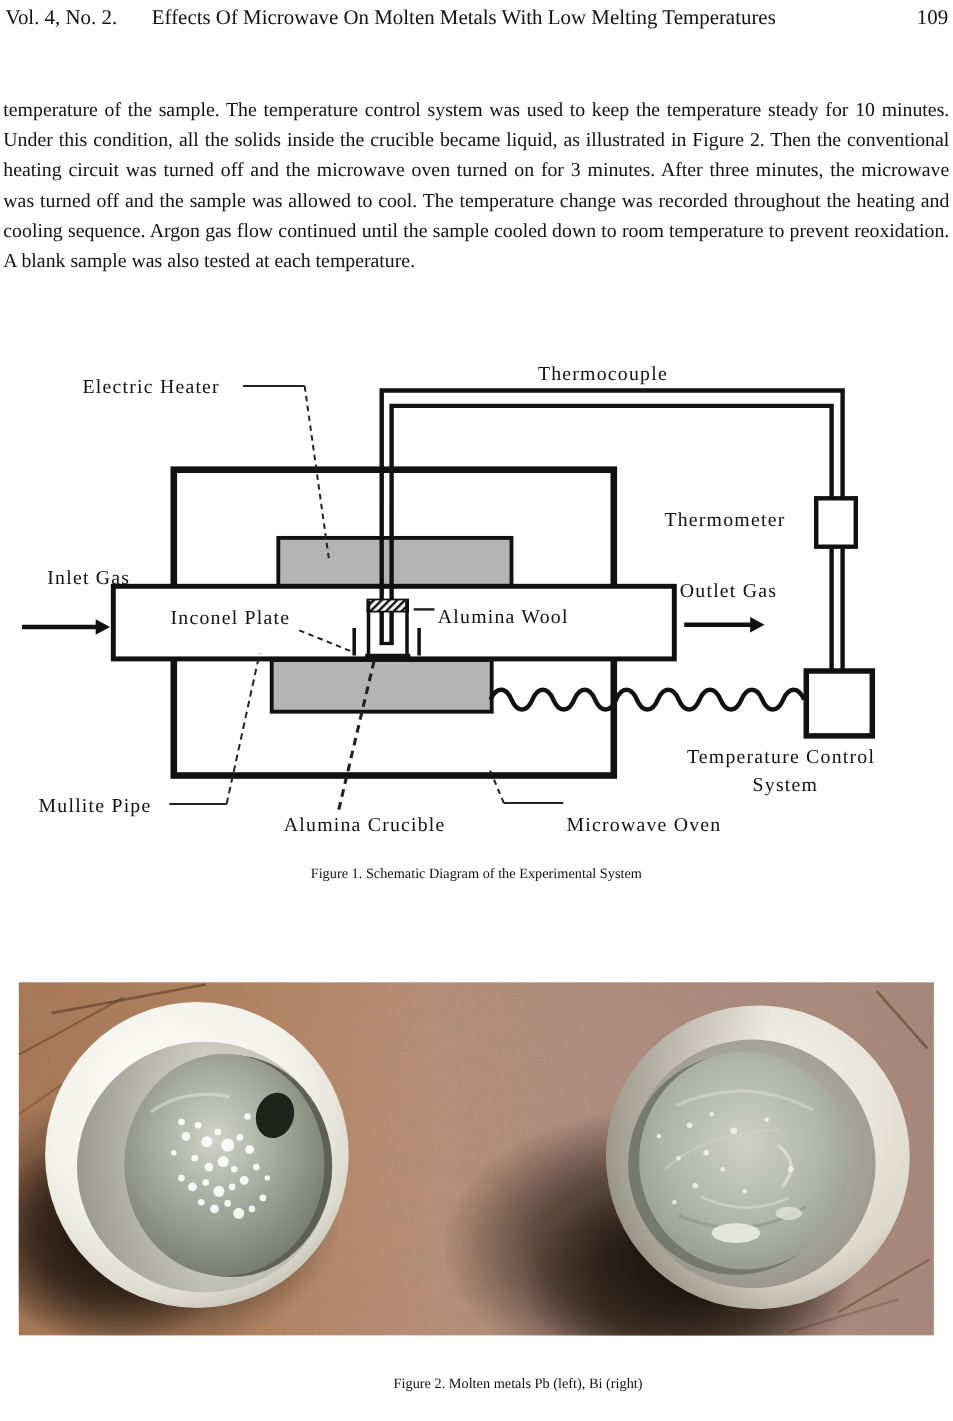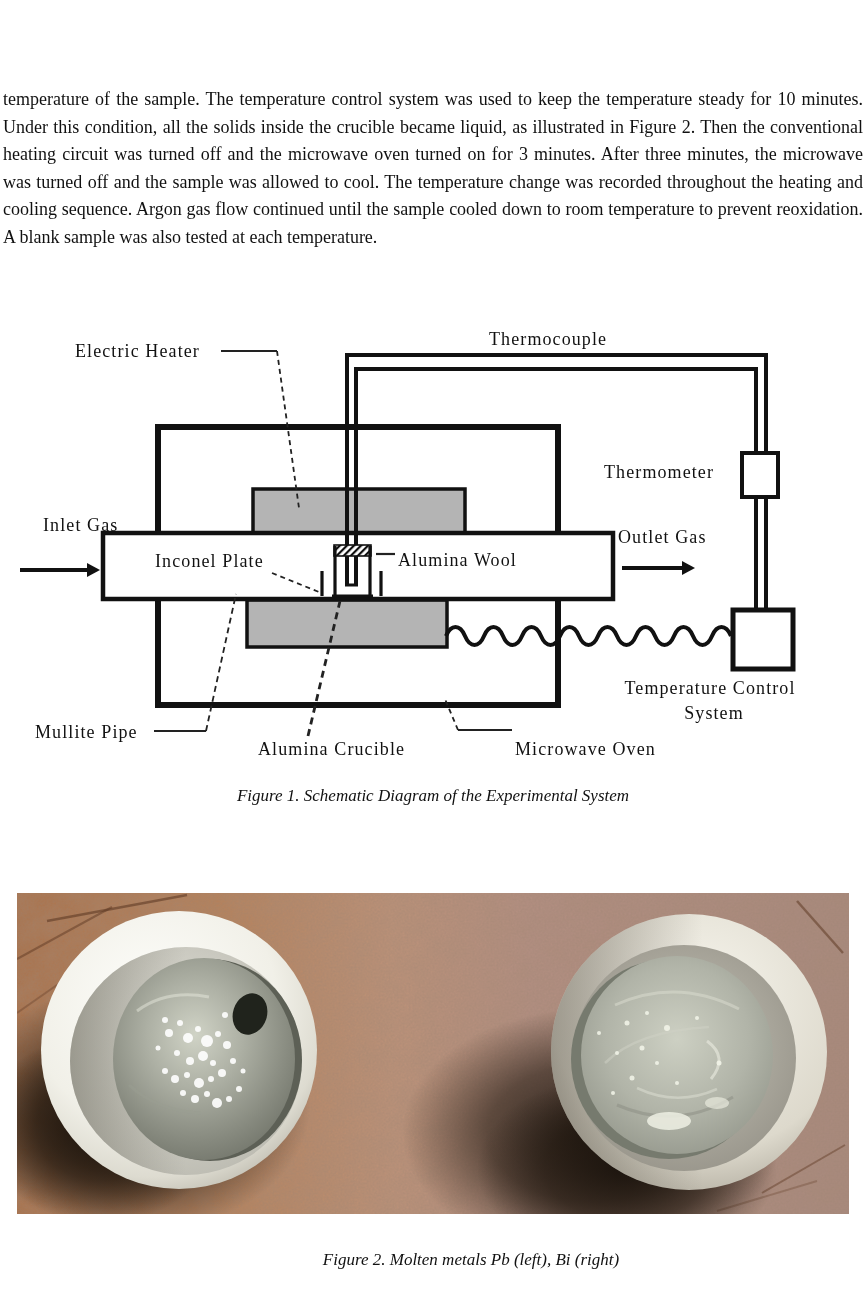--- a/index.html
+++ b/index.html
@@ -6,31 +6,36 @@
   .page{position:relative;width:866px;height:1292px;background:#ffffff;overflow:hidden;
         font-family:"Liberation Serif",serif;color:#111;}
   .hdr{position:absolute;top:6px;left:0;width:866px;height:24px;font-size:19px;}
   .hdr .jref{position:absolute;left:5px;top:0;white-space:nowrap;}
   .hdr .atitle{position:absolute;left:138px;top:0;white-space:nowrap;}
   .hdr .pnum{position:absolute;right:4px;top:0;}
   .bodytext{position:absolute;top:68px;left:3px;width:860px;
             font-size:18px;line-height:27.5px;text-align:justify;}
   .fig1{position:absolute;top:320px;left:0;}
   .cap{position:absolute;left:0;width:866px;text-align:center;
-       font-style:italic;font-size:17px;}
+       font-size:13px;}
   .cap1{top:786px;}
   .cap2{top:1250px;margin-left:38px;}
   .photo{position:absolute;top:893px;left:17px;width:832px;height:321px;}
   svg text.dlabel{font-family:"Liberation Serif",serif;font-size:18px;fill:#111;letter-spacing:1.1px;}
 </style>
 </head>
 <body>
 
 <div class="page">
 
+  <div class="hdr">
+    <span class="jref">Vol. 4, No. 2.</span>
+    <span class="atitle">Effects Of Microwave On Molten Metals With Low Melting Temperatures</span>
+    <span class="pnum">109</span>
+  </div>
 
   <p class="bodytext">temperature of the sample. The temperature control system was used to keep the temperature steady for 10 minutes. Under this condition, all the solids inside the crucible became liquid, as illustrated in Figure 2. Then the conventional heating circuit was turned off and the microwave oven turned on for 3 minutes. After three minutes, the microwave was turned off and the sample was allowed to cool. The temperature change was recorded throughout the heating and cooling sequence. Argon gas flow continued until the sample cooled down to room temperature to prevent reoxidation. A blank sample was also tested at each temperature.</p>
 
   <svg class="fig1" width="866" height="465" viewBox="0 320 866 465">
     <defs>
       <pattern id="hatch" patternUnits="userSpaceOnUse" width="5" height="5" patternTransform="rotate(45)">
         <rect width="5" height="5" fill="#ffffff"></rect>
         <line x1="1" y1="0" x2="1" y2="5" stroke="#111" stroke-width="2.4"></line>
       </pattern>
     </defs>

